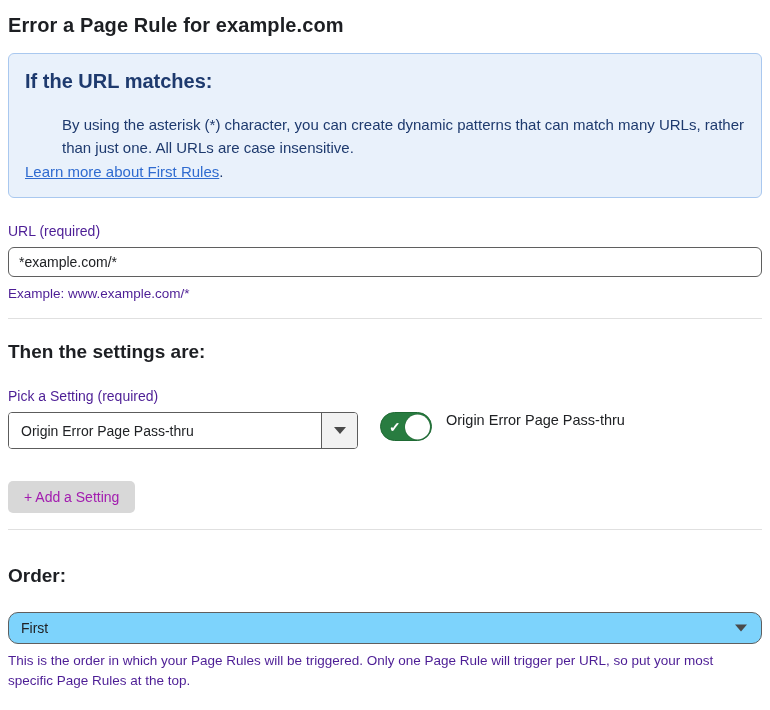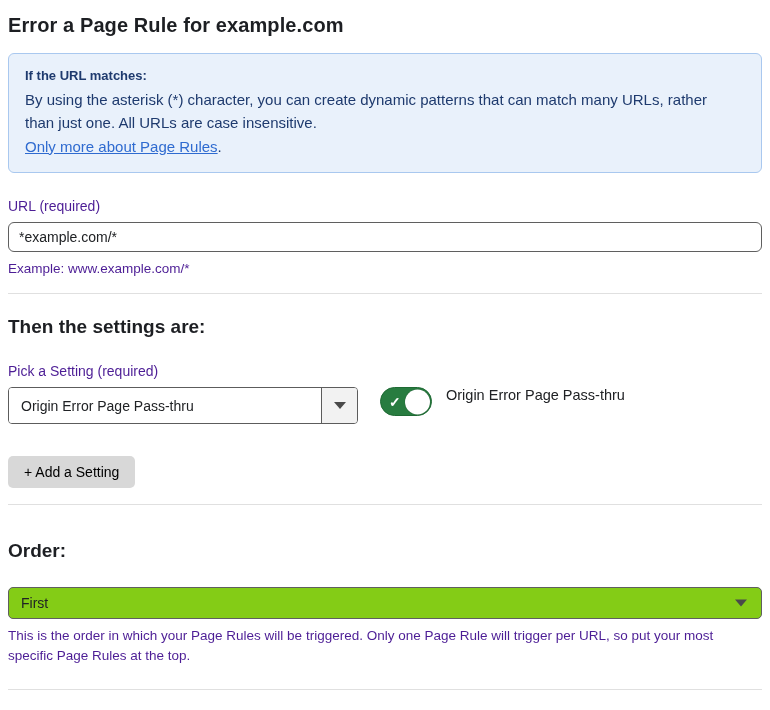--- a/index.html
+++ b/index.html
@@ -24,24 +24,24 @@
     background: #e9f1fb;
     border: 1px solid #a9c8ef;
     border-radius: 6px;
     padding: 12px 16px 14px 16px;
     color: #1e3a6e;
     font-size: 15px;
     line-height: 1.55;
   }
   .info-box .info-heading {
     font-weight: 700;
-    margin-bottom: 2px;
-    font-size: 13px;
-  }
-  .info-box .info-body { max-width: 700px; }
+    margin-bottom: 16px;
+    font-size: 20px;
+  }
+  .info-box .info-body { max-width: 700px; margin-left: 37px; }
   .info-box a.info-link {
     color: #2f6bd0;
     text-decoration: underline;
     cursor: pointer;
   }
   .info-box .info-link-suffix { color: #1e3a6e; }
 
   
   .field-label {
     display: block;
@@ -157,32 +157,32 @@
     border: none;
     border-radius: 5px;
     font-family: "Liberation Sans", sans-serif;
     font-size: 14px;
     padding: 9px 16px;
     cursor: pointer;
     line-height: 1;
   }
   .btn-gray {
     background: #d8d8d8;
-    color: #000000;
+    color: #a21caf;
     padding-left: 16px;
   }
 
   
   .wide-select {
     position: relative;
     width: 100%;
     height: 32px;
     border: 1px solid #5f5f5f;
-    border-radius: 5px;
-    background: #84cc16;
+    border-radius: 10px;
+    background: #7dd3fc;
     display: flex;
     align-items: center;
     padding: 0 34px 0 12px;
     font-size: 14px;
     color: #202225;
     cursor: pointer;
   }
   .wide-select .caret-down {
     position: absolute;
     right: 14px; top: 50%;
@@ -201,21 +201,21 @@
 <body>
 
 <div class="wrap">
 
   <h1 class="page-title">Error a Page Rule for example.com</h1>
 
   <div class="info-box">
     <div class="info-heading">If the URL matches:</div>
     <div class="info-body">By using the asterisk (*) character, you can create dynamic patterns that can match many URLs, rather than just one. All URLs are case insensitive.</div>
     <div>
-      <a class="info-link">Only more about Page Rules</a><span class="info-link-suffix">.</span>
+      <a class="info-link">Learn more about First Rules</a><span class="info-link-suffix">.</span>
     </div>
   </div>
 
   <div class="mt-25">
     <label class="field-label">URL (required)</label>
     <input class="text-input" type="text" value="*example.com/*" style="">
     <div class="help-text">Example: www.example.com/*</div>
   </div>
 
   <hr class="divider mt-14">

